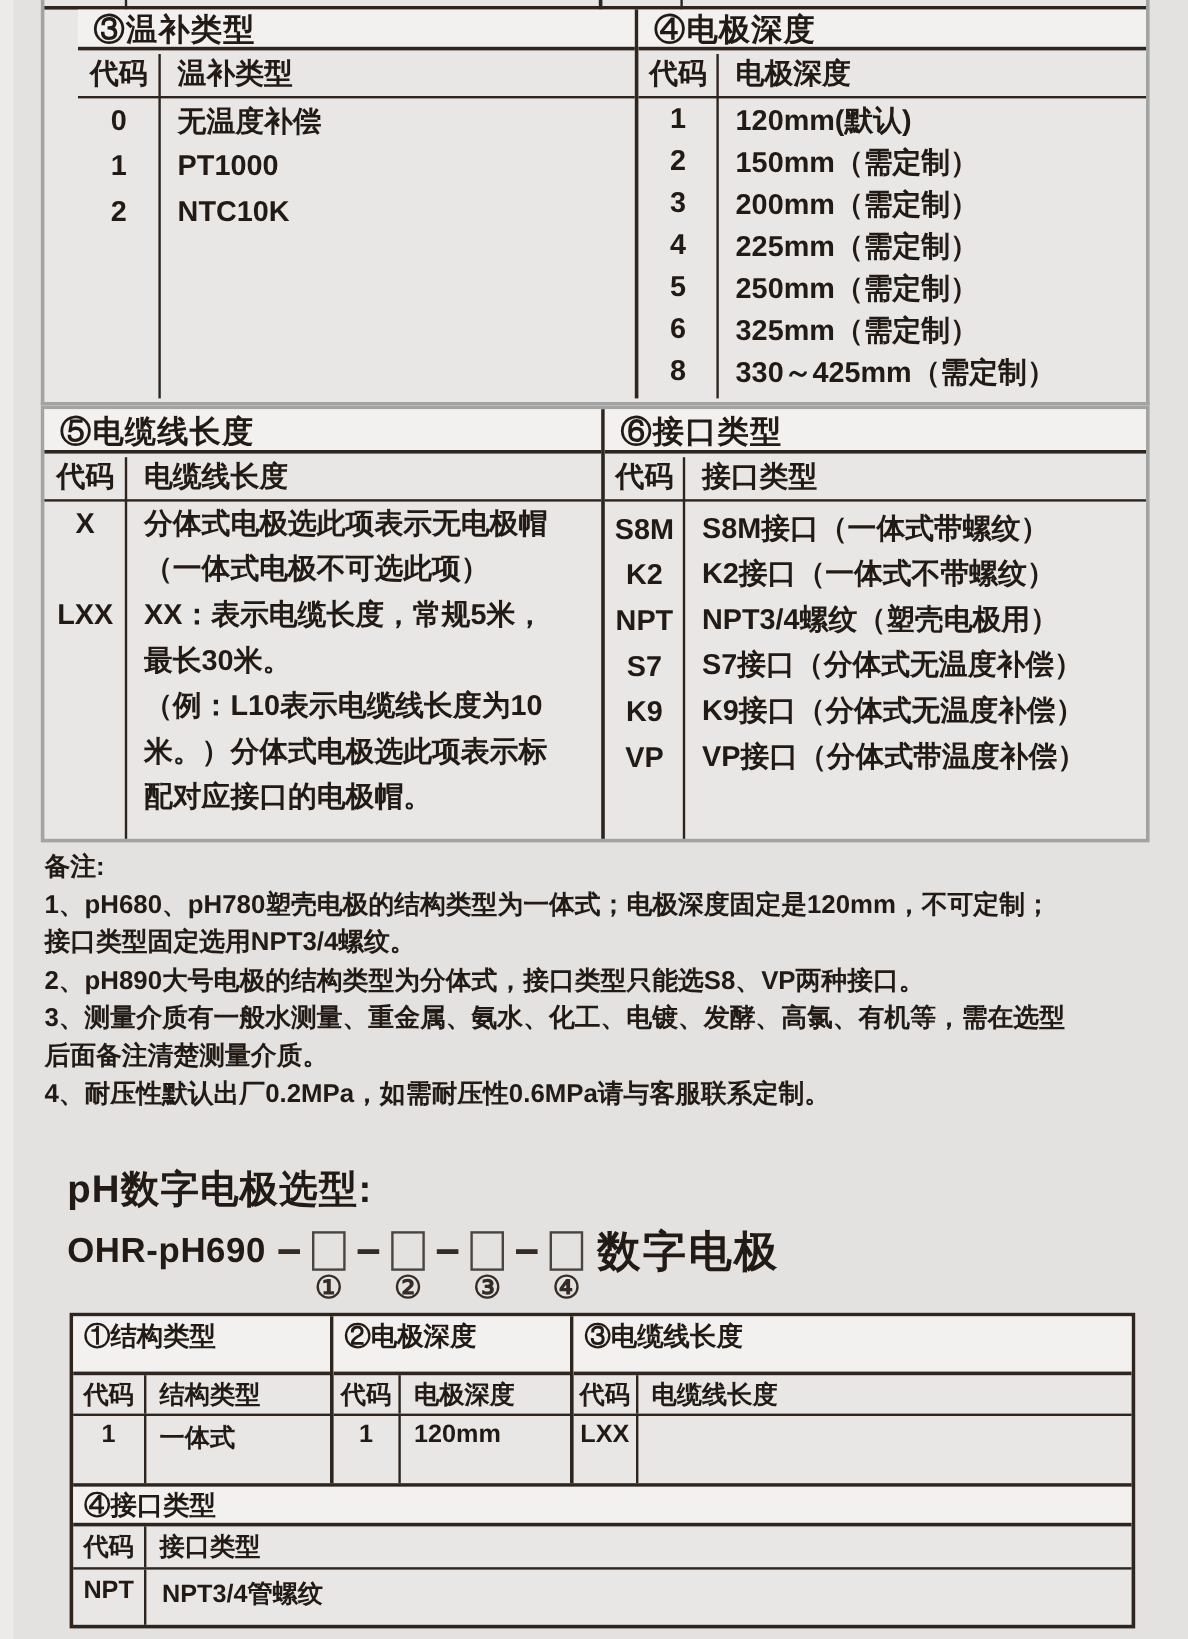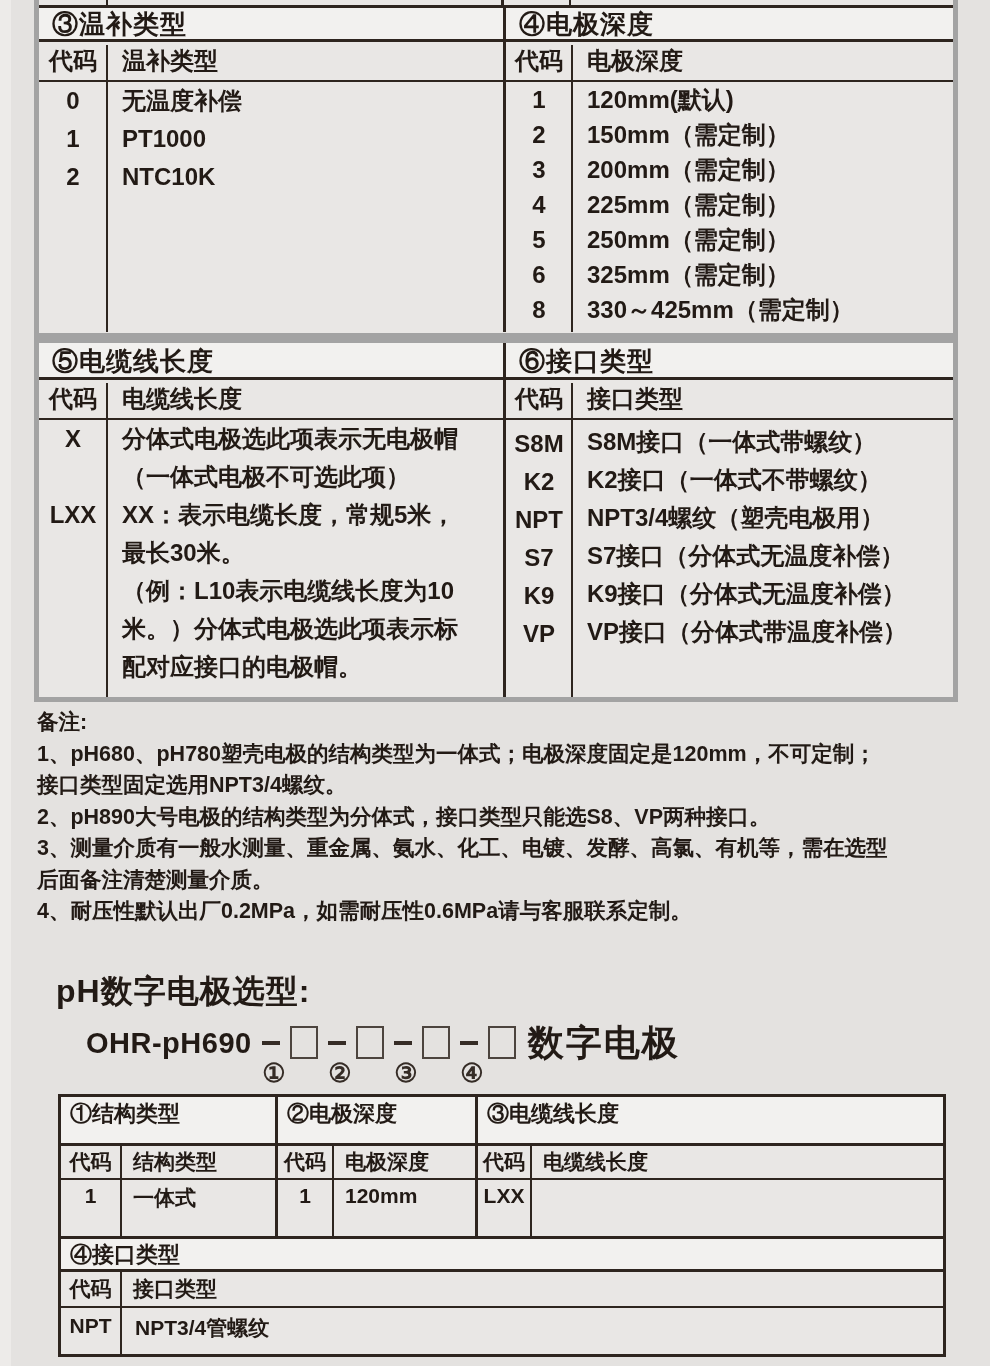--- a/index.html
+++ b/index.html
@@ -5,21 +5,21 @@
   * { box-sizing: border-box; margin: 0; padding: 0; }
   html,body { background:#d9d7d5; }
   body { font-family: "Liberation Sans", sans-serif; }
   .sheet {
     position: relative; width: 990px; height: 1366px;
     background: #e4e2e0; overflow: hidden; color:#221a15;
   }
   .edge-strip { position:absolute; left:0; top:0; width:11px; height:1366px; background:#edebe9; }
 
   
-  .tbox { position:absolute; background:#e9e7e5; border:5px solid #a3a3a3; }
+  .tbox { position:absolute; background:#e9e7e5; border:3px solid #a3a3a3; }
   .halves { display:flex; height:100%; }
   .half { position:relative; width:464px; }
   .half-right { width:auto; flex:1; border-left:3px solid #2e251f; }
   .band {
     height:34px; background:#f2f1ef; border-bottom:3px solid #2e251f;
     font-size:26px; font-weight:700; line-height:32px; padding-left:13px;
     letter-spacing:1px; white-space:nowrap;
   }
   .bandB { height:37px; line-height:36px; }
   .hrow { display:flex; height:40px; border-bottom:2px solid #2e251f; font-size:24px; font-weight:600; }
@@ -42,21 +42,21 @@
   .remnant { position:relative; height:8px; border-bottom:3px solid #2e251f; }
   .pv { position:absolute; top:0; height:8px; width:2px; background:#2e251f; }
 
   
   .notes { position:absolute; left:37px; top:707px; width:916px; font-size:21.5px;
            font-weight:600; line-height:31.5px; }
   .note-line { white-space:pre-line; }
 
   
   .sel-heading { position:absolute; left:56px; top:970px; font-size:32px; font-weight:700; letter-spacing:1px; }
-  .model-row { position:absolute; left:56px; top:1020px; height:46px; display:flex; align-items:center;margin-left:30px; }
+  .model-row { position:absolute; left:56px; top:1020px; height:46px; display:flex; align-items:center; }
   .model-prefix { font-size:29px; font-weight:700; letter-spacing:0.5px; }
   .model-dash { width:18px; height:3.5px; background:#352c26; margin:0 10px; }
   .slot-box { width:28px; height:33px; border:2px solid #4c443e; margin-top:-2px; }
   .model-suffix { font-size:36px; font-weight:700; margin-left:12px; letter-spacing:2px; }
   .slot-num { position:absolute; top:1058px; width:36px; text-align:center; font-size:26px; font-weight:600; color:#352c26; }
 
   
   .btable { position:absolute; left:58px; top:1094px; width:888px; background:#e9e7e5; border:3px solid #2e251f; }
   .bt-top { display:flex; }
   .bt-sec { position:relative; }
@@ -83,21 +83,21 @@
 
 <div class="sheet">
   <div class="edge-strip"></div>
 
   <div class="tbox" style="left:34px; top:0; width:924px; height:338px; border-top:none;">
     <div class="remnant">
       <div class="pv" style="left:67px;"></div>
       <div class="pv" style="left:462px; width:3px;"></div>
       <div class="pv" style="left:530px;"></div>
     </div>
-    <div class="halves" style="height:324px;">
+    <div class="halves" style="height:324px;margin-left:28px;">
 
       <div class="half">
         <div class="band">③温补类型</div>
         <div class="hrow">
           <div class="code-col">代码</div>
           <div class="val-col">温补类型</div>
         </div>
         <div class="drow rowA">
           <div class="code-col">0</div>
           <div class="val-col">无温度补偿</div>

